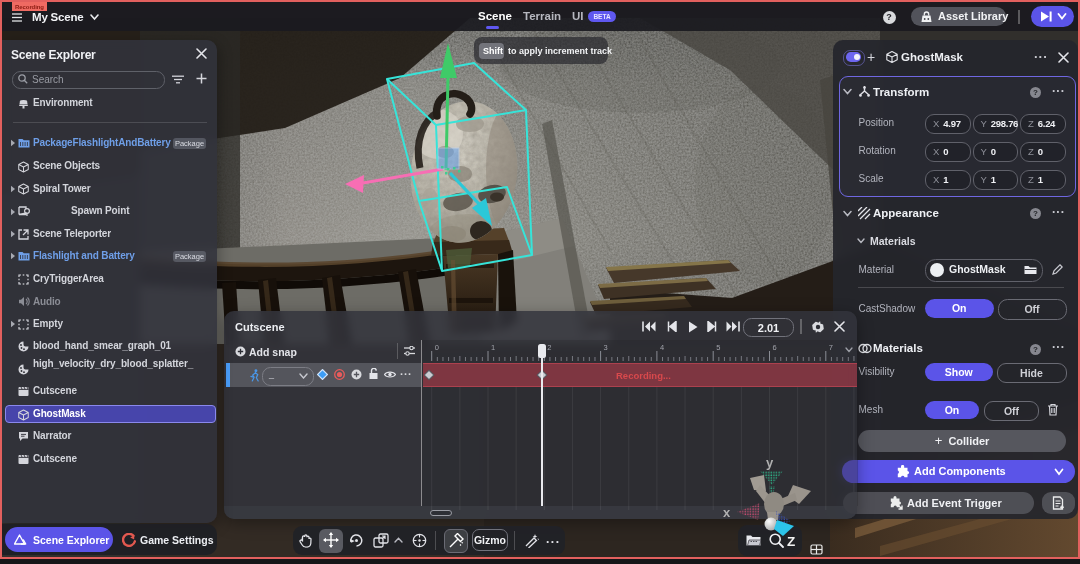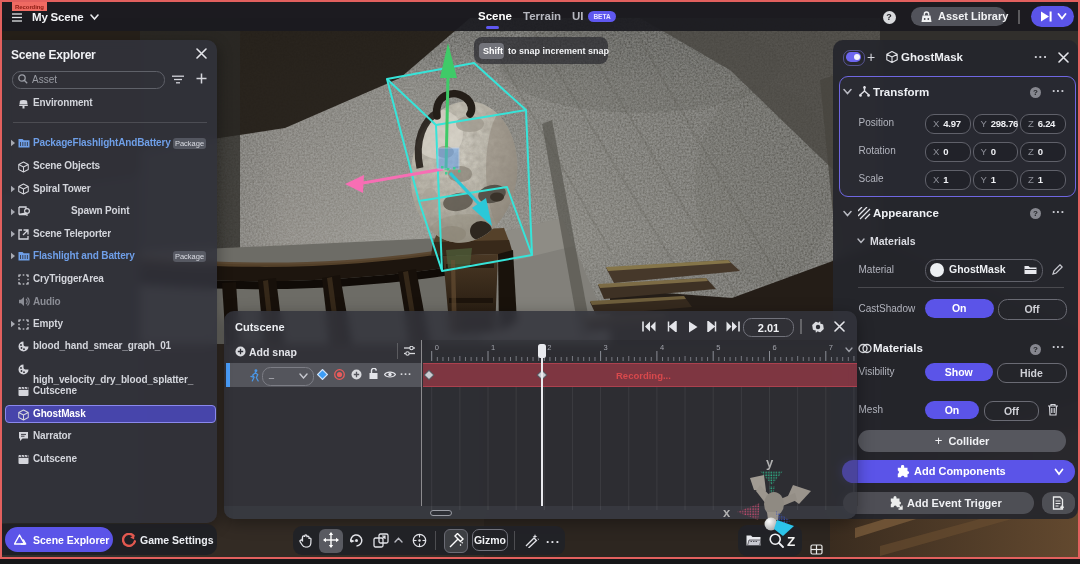--- a/index.html
+++ b/index.html
@@ -172,21 +172,21 @@
           <rect x="453" y="167" width="2.5" height="2.5"></rect>
           <rect x="458" y="170" width="2.5" height="2.5"></rect>
           <rect x="445" y="172" width="2.5" height="2.5"></rect>
         </g>
 </g>
 </svg>
 
 <div class="abs" style="left:474px;top:37px;width:134px;height:27px;background:rgba(42,42,47,0.72);border-radius:8px;z-index:6;"></div>
 <div class="abs" style="left:479px;top:43px;width:25px;height:16px;background:rgba(118,119,126,0.95);border-radius:4px;z-index:6;"></div>
 <div class="txt" style="left:483px;top:46px;font-size:9px;font-weight:700;color:#fff;z-index:6;">Shift</div>
-<div class="txt" style="left:508px;top:46px;font-size:9px;font-weight:700;color:#f2f3f5;z-index:6;">to snap increment snap</div>
+<div class="txt" style="left:508px;top:46px;font-size:9px;font-weight:700;color:#f2f3f5;z-index:6;">to apply increment track</div>
 <div class="abs" style="left:2px;top:2px;width:1076px;height:29px;background:rgba(26,26,31,0.92);z-index:10;"></div>
 <div class="abs" style="left:12px;top:2px;width:35px;height:9px;background:#ef6a62;z-index:12;display:flex;align-items:center;justify-content:center;">
       <span style="font-size:6px;font-weight:700;color:#8a1c12;letter-spacing:-0.1px;">Recording</span>
     </div>
 <svg class="abs" style="left:12px;top:13px;z-index:11" width="10" height="9" viewBox="0 0 10 9">
       <g stroke="#e2e3e6" stroke-width="1.3">
         <line x1="0" y1="1" x2="10" y2="1"></line>
         <line x1="0" y1="4.5" x2="10" y2="4.5"></line>
         <line x1="0" y1="8" x2="10" y2="8"></line>
       </g>
@@ -592,21 +592,21 @@
 <div class="abs" id="ex" style="left:2px;top:40px;width:215px;height:483px;background:rgba(49,51,60,0.87);backdrop-filter:blur(5px);border-radius:0 10px 10px 0;z-index:8;box-shadow:2px 4px 14px rgba(0,0,0,0.3);">
 <div class="txt" style="left:9px;top:7.5px;font-size:12px;font-weight:700;letter-spacing:-0.2px;color:#f0f1f5;">Scene Explorer</div>
 <svg class="abs" style="left:194px;top:8px;" width="11" height="11" viewBox="0 0 11 11">
         <path d="M1 1 L10 10 M10 1 L1 10" stroke="#e4e5ea" stroke-width="1.6" stroke-linecap="round"></path>
       </svg>
 <div class="abs" style="left:10px;top:31px;width:151px;height:16px;border:1px solid #5f6169;border-radius:8.5px;"></div>
 <svg class="abs" style="left:16px;top:34px;" width="10" height="10" viewBox="0 0 10 10">
         <circle cx="4" cy="4" r="3.2" fill="none" stroke="#9a9ca4" stroke-width="1.3"></circle>
         <line x1="6.5" y1="6.5" x2="9.2" y2="9.2" stroke="#9a9ca4" stroke-width="1.3"></line>
       </svg>
-<div class="txt" style="left:30px;top:33.5px;font-size:10px;color:#9a9ca4;">Asset</div>
+<div class="txt" style="left:30px;top:33.5px;font-size:10px;color:#9a9ca4;">Search</div>
 <svg class="abs" style="left:170px;top:34.5px;" width="12" height="9" viewBox="0 0 12 9">
         <g stroke="#d4d5db" stroke-width="1.3">
           <line x1="0" y1="1.2" x2="12" y2="1.2"></line>
           <line x1="2" y1="4.5" x2="10" y2="4.5"></line>
           <line x1="4" y1="7.8" x2="8" y2="7.8"></line>
         </g>
       </svg>
 <svg class="abs" style="left:194px;top:32.5px;" width="11" height="11" viewBox="0 0 11 11">
         <path d="M5.5 0.5 L5.5 10.5 M0.5 5.5 L10.5 5.5" stroke="#d4d5db" stroke-width="1.5"></path>
       </svg>
@@ -714,21 +714,21 @@
         <circle cx="3.5" cy="7" r="0.9" fill="#2c2d34"></circle>
         <circle cx="6" cy="8.2" r="0.9" fill="#2c2d34"></circle>
       </svg>
       <div class="txt" style="left:31px;top:300.3px;font-size:10px;font-weight:700;letter-spacing:-0.15px;color:#d3d5db;">blood_hand_smear_graph_01</div>
       <svg class="abs" style="left:16px;top:323.5px;" width="11" height="11" viewBox="0 0 11 11">
         <path d="M5.5 0.5 A 5 5 0 1 0 10.5 5.5 L 7.5 5.5 A 2 2 0 0 1 5.5 3.5 Z" fill="#d4d5db"></path>
         <circle cx="3" cy="4" r="0.9" fill="#2c2d34"></circle>
         <circle cx="3.5" cy="7" r="0.9" fill="#2c2d34"></circle>
         <circle cx="6" cy="8.2" r="0.9" fill="#2c2d34"></circle>
       </svg>
-      <div class="txt" style="left:31px;top:334px;font-size:10px;font-weight:700;letter-spacing:-0.15px;color:#d3d5db;">high_velocity_dry_blood_splatter_</div>
+      <div class="txt" style="left:31px;top:318px;font-size:10px;font-weight:700;letter-spacing:-0.15px;color:#d3d5db;">high_velocity_dry_blood_splatter_</div>
       <svg class="abs" style="left:16px;top:346.0px;" width="11" height="11" viewBox="0 0 11 11">
         <rect x="0.5" y="1" width="10" height="9" rx="1" fill="#d4d5db"></rect>
         <g stroke="#2c2d34" stroke-width="0.9">
           <line x1="0.5" y1="3.4" x2="10.5" y2="3.4"></line>
           <line x1="3" y1="1" x2="4.2" y2="3.4"></line>
           <line x1="6" y1="1" x2="7.2" y2="3.4"></line>
           <line x1="9" y1="1" x2="10.2" y2="3.4"></line>
         </g>
       </svg>
       <div class="txt" style="left:31px;top:345.3px;font-size:10px;font-weight:700;letter-spacing:-0.15px;color:#d3d5db;">Cutscene</div>

